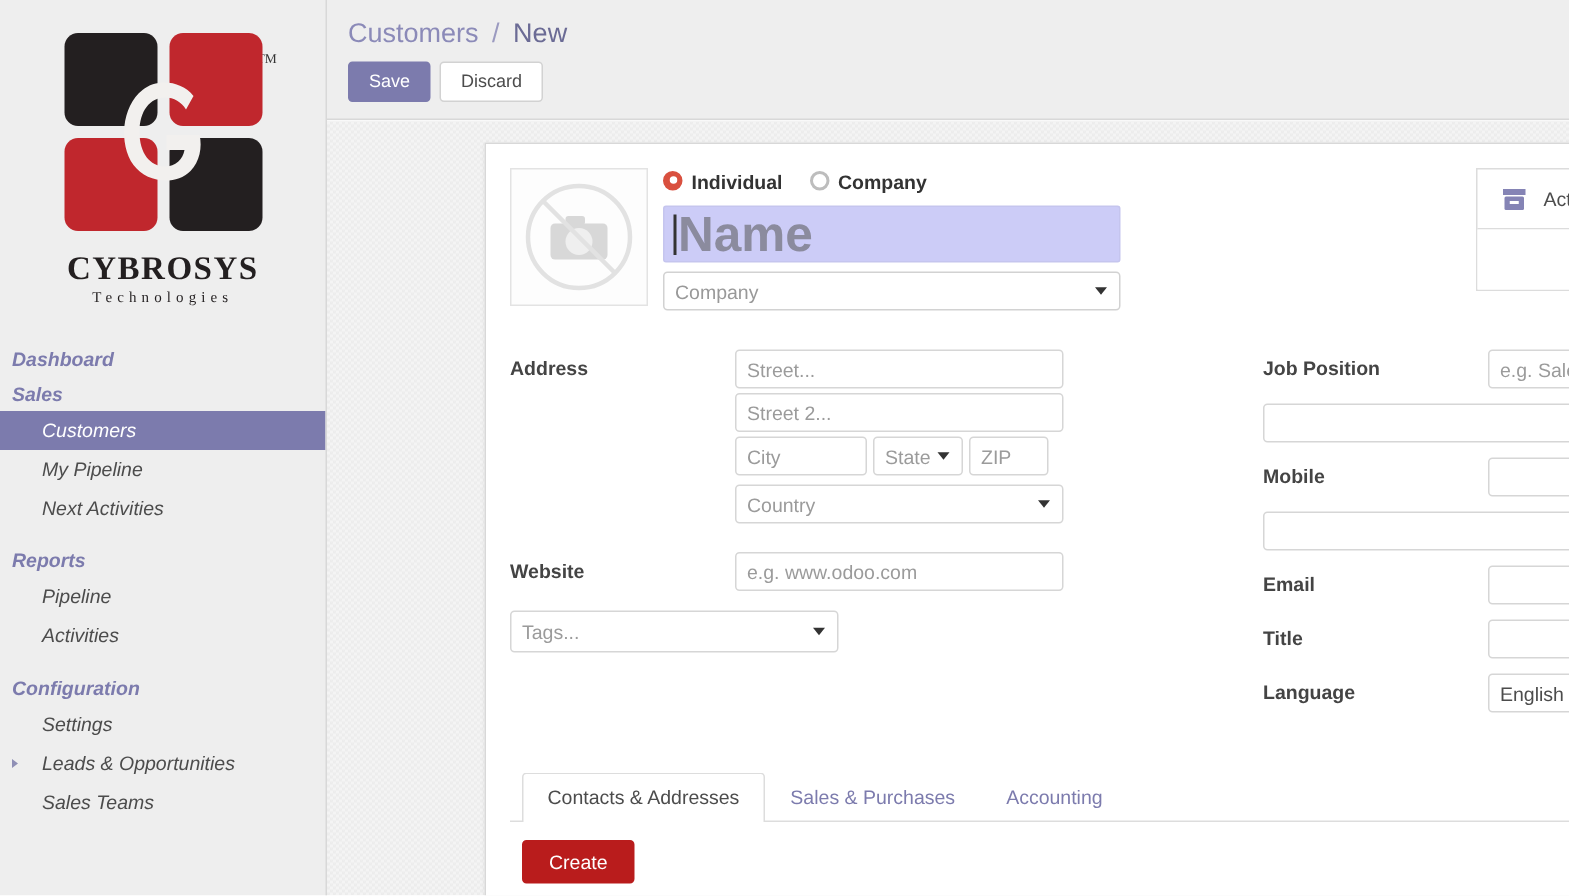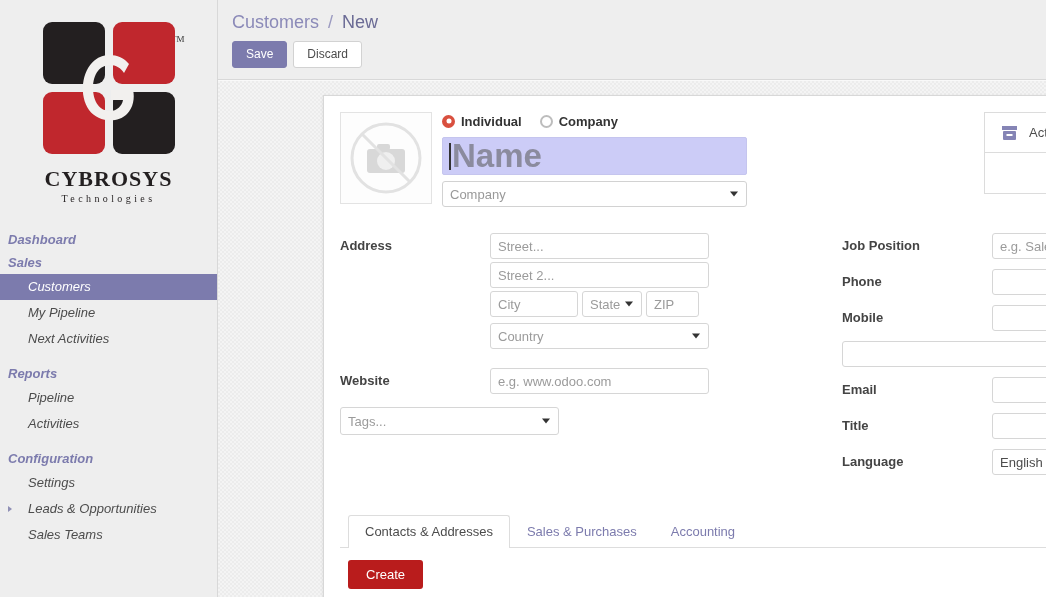--- a/index.html
+++ b/index.html
@@ -175,21 +175,21 @@
     flex: 0 0 92px;
     display: flex; align-items: center; justify-content: center;
   }
   .title-block { width: 305px; }
   .radio-row {
     display: flex; align-items: center;
     gap: 0;
     margin-bottom: 7px;
     height: 18px;
   }
-  .radio-opt { display: flex; align-items: center; cursor: pointer; margin-right: 18px; }
+  .radio-opt { display: flex; align-items: flex-start; cursor: pointer; margin-right: 18px; }
   .radio-dot {
     width: 13px; height: 13px;
     border-radius: 50%;
     border: 2px solid #bdbdbd;
     background: #fff;
     margin-right: 6px;
     position: relative;
   }
   .radio-dot.sel {
     border-color: #d9503f;
@@ -538,21 +538,20 @@
           <div class="group right">
             <div class="frow">
               <div class="flabel">Job Position</div>
               <div class="fctrl">
                 <div class="inp">
                   <span>e.g. Sales Director</span>
                 </div>
               </div>
             </div>
             <div class="frow">
-              <div class="flabel">Phone</div>
               <div class="fctrl">
                 <div class="inp val">
                   <span></span>
                 </div>
               </div>
             </div>
             <div class="frow">
               <div class="flabel">Mobile</div>
               <div class="fctrl">
                 <div class="inp val">

